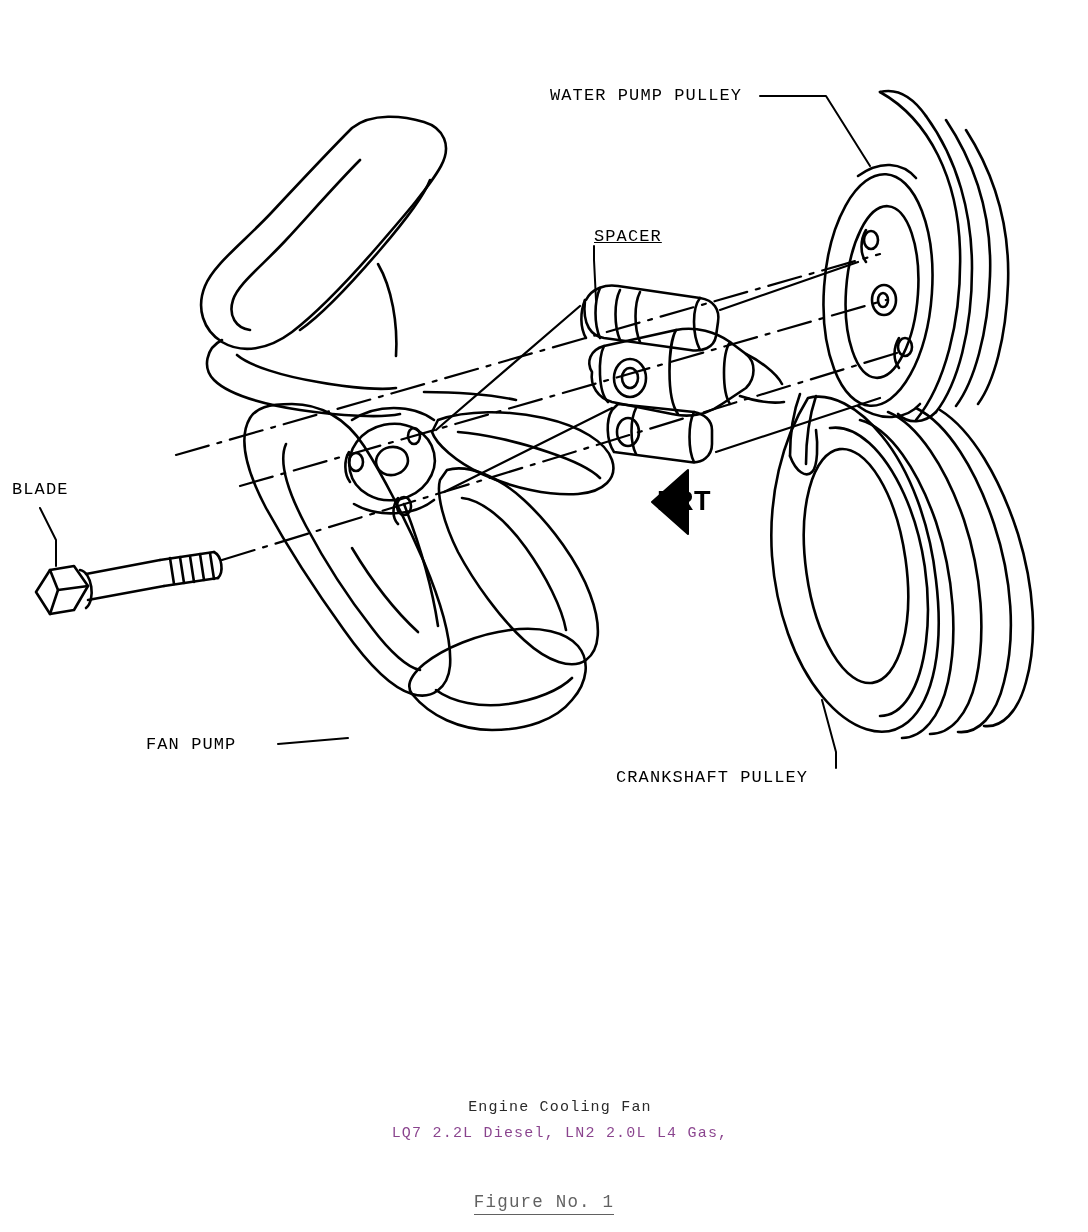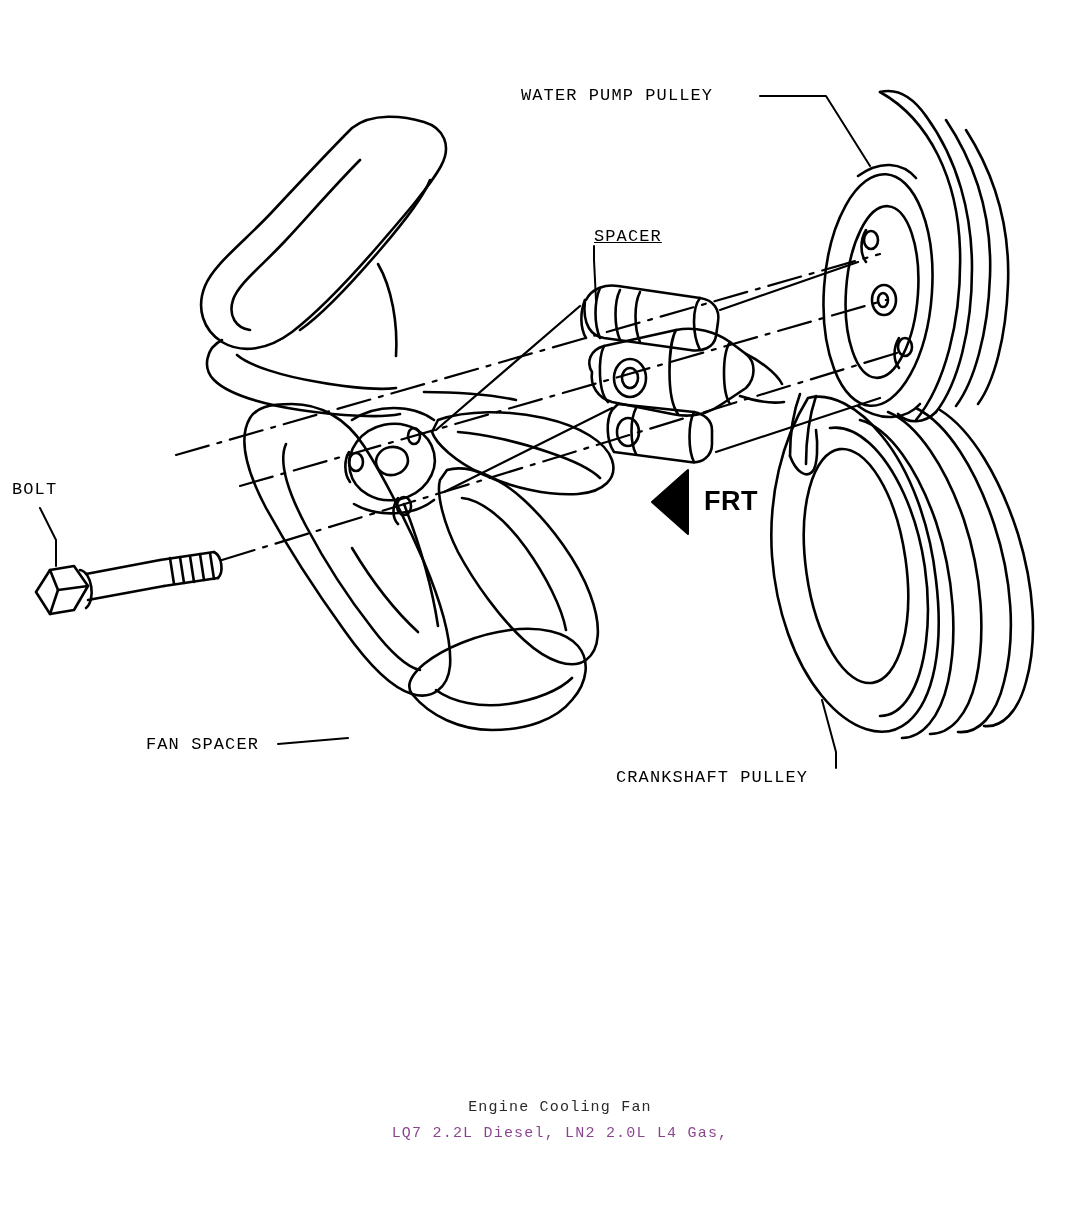--- a/index.html
+++ b/index.html
@@ -254,23 +254,24 @@
 
         <path d="M40,508 L56,540 L56,566"></path>
 
         <path d="M278,744 L348,738"></path>
 
         <path d="M836,768 L836,752 L822,700"></path>
       </g>
     </g>
   </svg>
 
-  <div class="lbl" style="left:521px; top:86px;">WATER PUMP PULLEY</div>
+  <div class="lbl" style="left:550px; top:86px;">WATER PUMP PULLEY</div>
   <div class="lbl" style="left:594px; top:227px;text-decoration:underline;">SPACER</div>
-  <div class="lbl" style="left:12px; top:480px;">BOLT</div>
-  <div class="lbl" style="left:146px; top:735px;">FAN SPACER</div>
+  <div class="lbl" style="left:12px; top:480px;">BLADE</div>
+  <div class="lbl" style="left:146px; top:735px;">FAN PUMP</div>
   <div class="lbl" style="left:600px; top:768px;margin-left:16px;">CRANKSHAFT PULLEY</div>
-  <div class="frt-label" style="left:704px; top:486px;">FRT</div>
+  <div class="frt-label" style="left:657px; top:486px;">FRT</div>
 
   <div class="caption" style="top:1095px;">Engine Cooling Fan</div>
   <div class="caption faded" style="top:1121px;">LQ7 2.2L Diesel, LN2 2.0L L4 Gas,</div>
+  <div class="figno" style="top:1192px;"><span>Figure No. 1</span></div>
 
 </div>
 
 </body></html>

